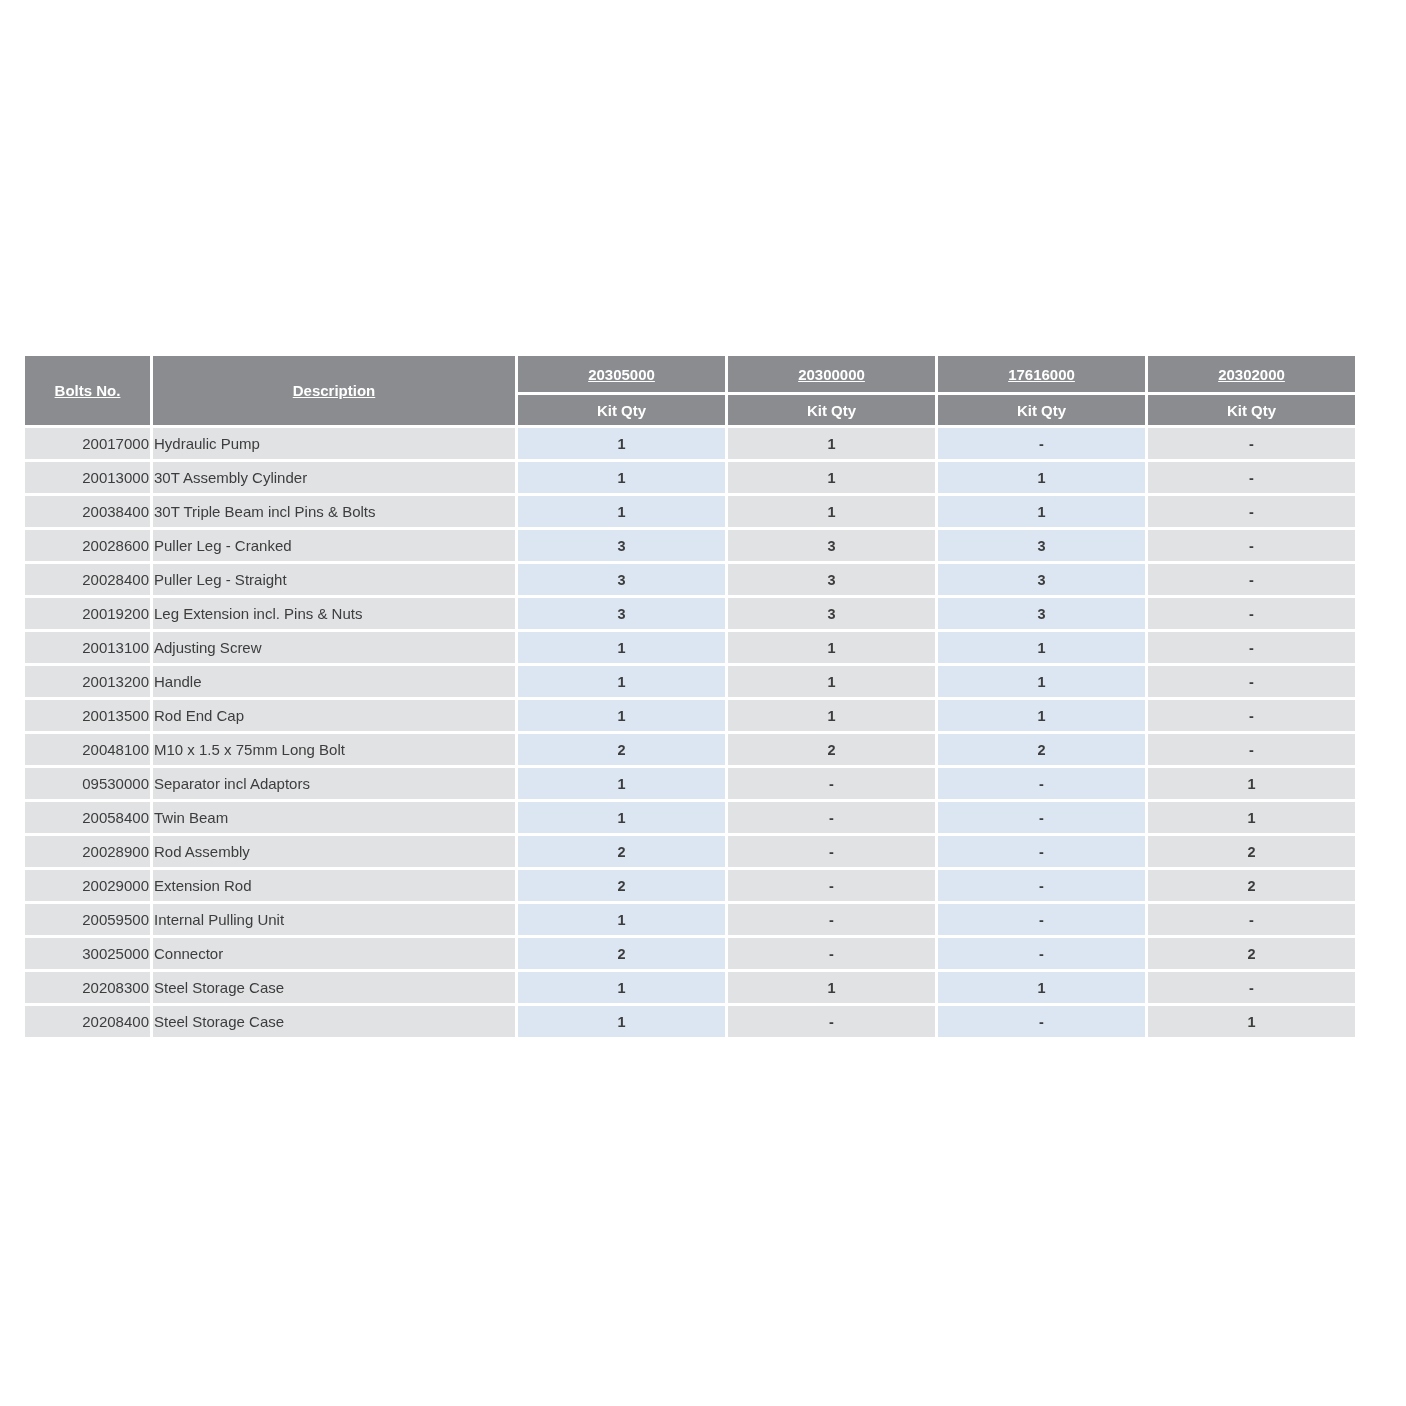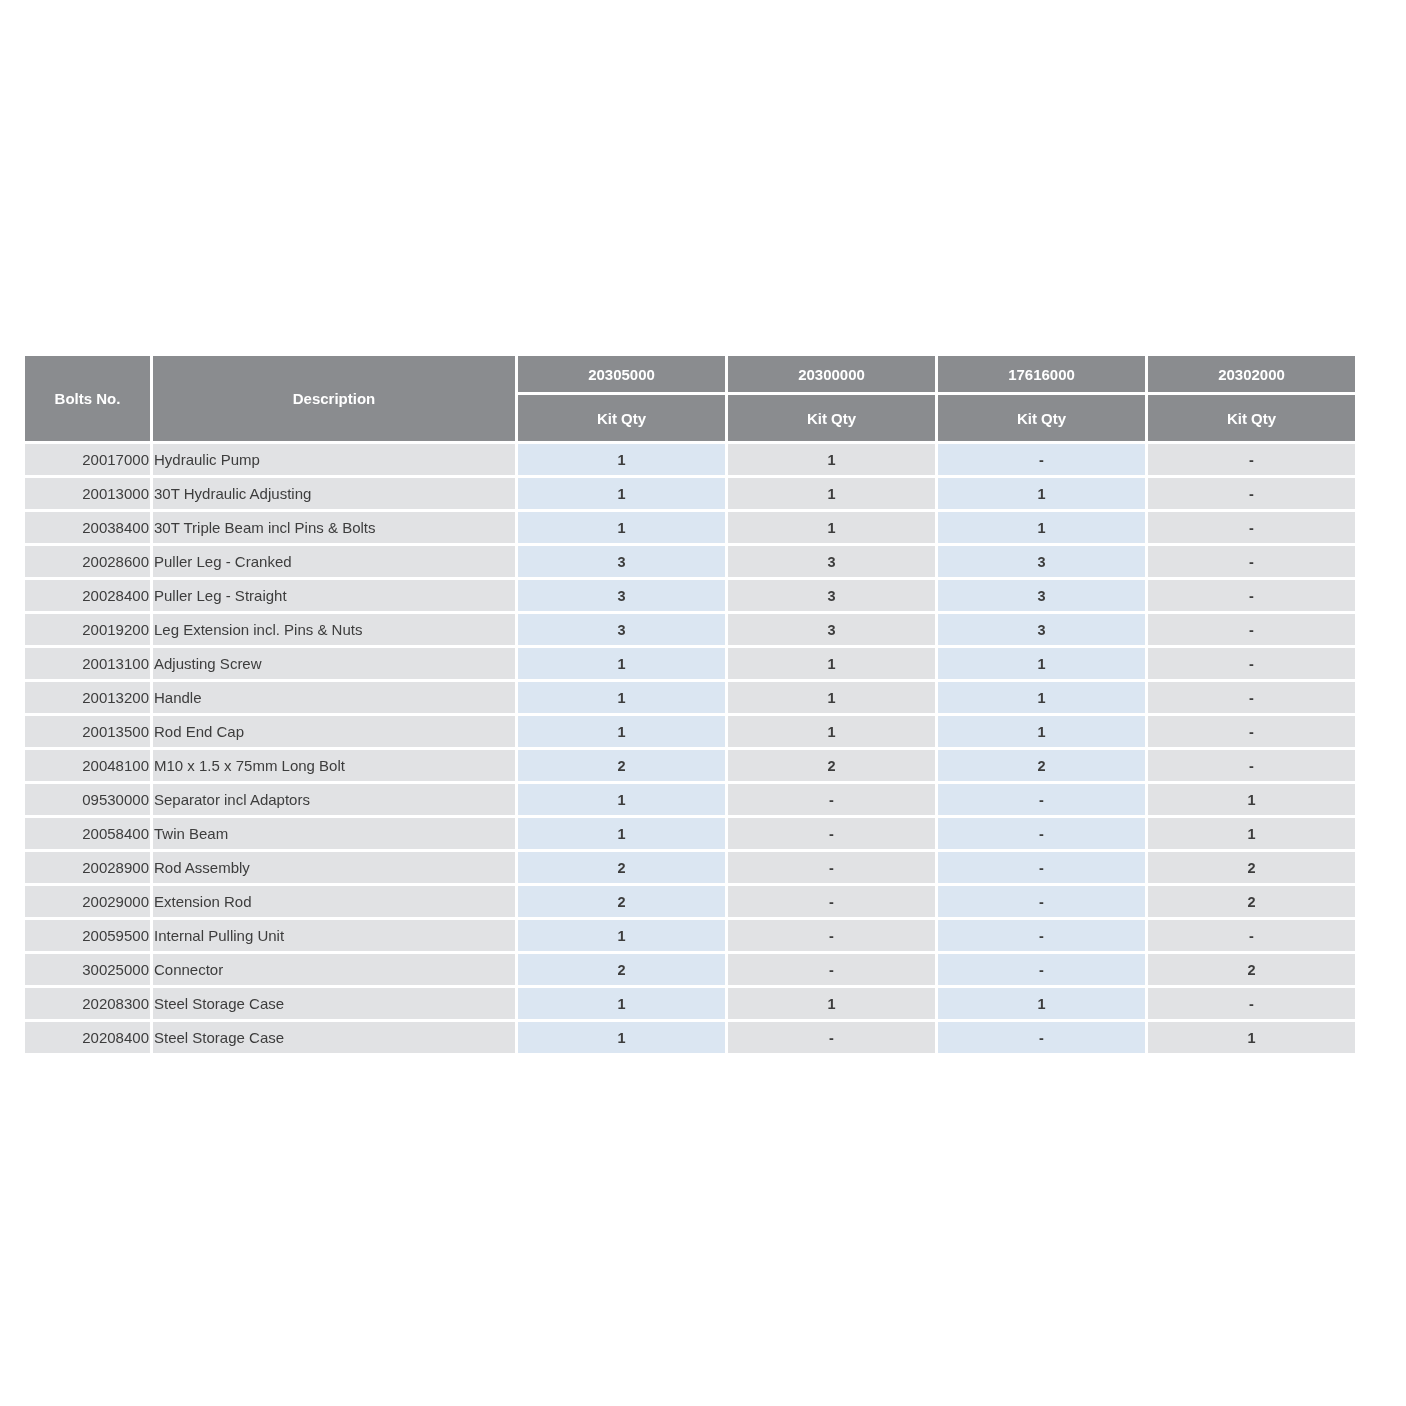--- a/index.html
+++ b/index.html
@@ -20,22 +20,22 @@
   .table-wrap{position:absolute;left:22px;top:353px;}
   table{border-collapse:separate;border-spacing:3px;table-layout:fixed;}
   th,td{overflow:hidden;white-space:nowrap;vertical-align:middle;}
   th{
     background:var(--header-bg);
     color:var(--header-text);
     font-weight:bold;
     font-size:15px;
     text-align:center;
   }
-  .h-top{height:36px;}
-  .h-sub{height:46px;}
+  .h-top{height:36px;text-decoration:underline;}
+  .h-sub{height:30px;}
   td{height:31px;font-size:15px;color:var(--body-text);}
   td.part{background:var(--row-gray);text-align:right;}
   td.desc{background:var(--row-gray);text-align:left;}
   td.qty{text-align:center;font-weight:bold;font-size:14.5px;}
   td.blue{background:var(--row-blue);}
   td.gray{background:var(--row-gray);}
 </style>
 </head>
 <body style="background: rgb(255, 255, 255);">
 
@@ -69,21 +69,21 @@
       <tr>
         <td class="part">20017000</td>
         <td class="desc">Hydraulic Pump</td>
         <td class="qty blue">1</td>
         <td class="qty gray">1</td>
         <td class="qty blue">-</td>
         <td class="qty gray">-</td>
       </tr>
       <tr>
         <td class="part">20013000</td>
-        <td class="desc">30T Hydraulic Adjusting</td>
+        <td class="desc">30T Assembly Cylinder</td>
         <td class="qty blue">1</td>
         <td class="qty gray">1</td>
         <td class="qty blue">1</td>
         <td class="qty gray">-</td>
       </tr>
       <tr>
         <td class="part">20038400</td>
         <td class="desc">30T Triple Beam incl Pins &amp; Bolts</td>
         <td class="qty blue">1</td>
         <td class="qty gray">1</td>

